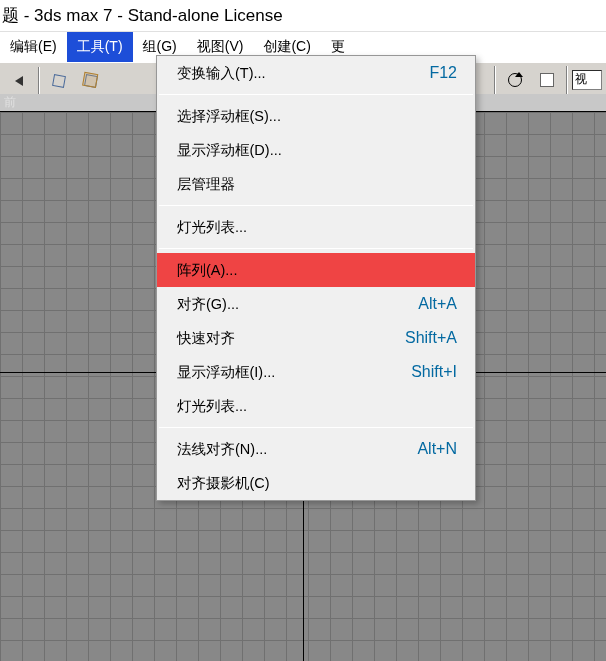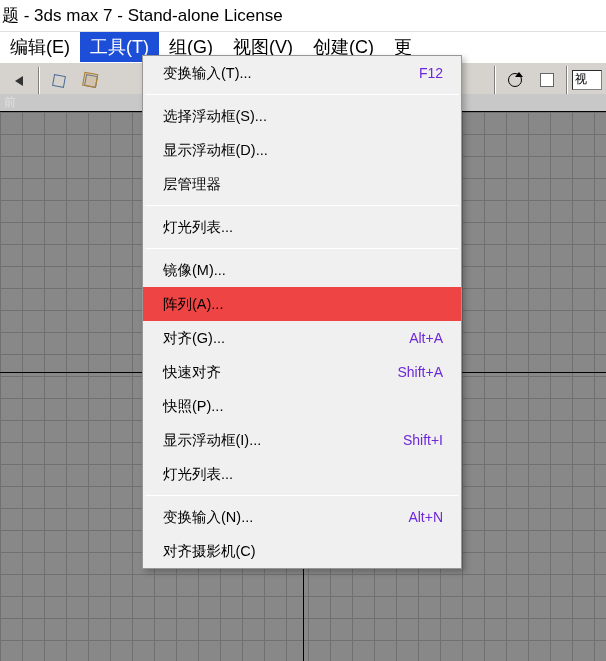--- a/index.html
+++ b/index.html
@@ -25,21 +25,21 @@
       display: flex;
       padding: 0;
       height: 30px;
       align-items: stretch;
     }
     .menu-item {
       padding: 5px 10px;
       cursor: pointer;
       display: flex;
       align-items: center;
-      font-size: 18px;
+      font-size: 14px;
     }
     .menu-item.active {
       background: #1d4ed8;
       color: #fff;
       text-align: center;
     }
     .toolbar-area {
       background: #d6d3ce;
       height: 38px;
       border-top: 1px solid #fff;
@@ -132,21 +132,21 @@
       position: absolute;
       right: 0;
       top: 2px;
       display: flex;
       align-items: center;
       gap: 2px;
       padding-right: 4px;
     }
     .dropdown-menu {
       position: absolute;
-      left: 142px;
+      left: 156px;
       top: 55px;
       width: 320px;
       background: #f0f0f0;
       border: 1px solid #979797;
       box-shadow: 3px 3px 6px rgba(0,0,0,0.25);
       z-index: 100;
     }
     .menu-row {
       height: 34px;
       padding: 0 18px 0 20px;
@@ -154,22 +154,22 @@
       align-items: center;
       justify-content: space-between;
       cursor: pointer;
       font-size: 14.5px;
       color: #000;
     }
     .menu-row.highlighted {
       background: #ef4444;
     }
     .menu-row .shortcut {
-      color: #6d28d9;
-      font-size: 14px;
+      color: #0369a1;
+      font-size: 16px;
     }
     .menu-sep {
       height: 1px;
       background: #d0d0d0;
       margin: 4px 2px;
       border-bottom: 1px solid #fff;
     }
     .icon-arrow-left {
       width: 0; height: 0;
       border-top: 5px solid transparent;
@@ -299,45 +299,39 @@
     <span>显示浮动框(D)...</span>
   </div>
   <div class="menu-row">
     <span>层管理器</span>
   </div>
   <div class="menu-sep"></div>
   <div class="menu-row">
     <span>灯光列表...</span>
   </div>
   <div class="menu-sep"></div>
-  <div class="menu-row">
-    <span>镜像(M)...</span>
-  </div>
   <div class="menu-row highlighted">
     <span>阵列(A)...</span>
   </div>
   <div class="menu-row">
     <span>对齐(G)...</span>
     <span class="shortcut">Alt+A</span>
   </div>
   <div class="menu-row">
     <span>快速对齐</span>
     <span class="shortcut">Shift+A</span>
   </div>
   <div class="menu-row">
-    <span>快照(P)...</span>
-  </div>
-  <div class="menu-row">
     <span>显示浮动框(I)...</span>
     <span class="shortcut">Shift+I</span>
   </div>
   <div class="menu-row">
     <span>灯光列表...</span>
   </div>
   <div class="menu-sep"></div>
   <div class="menu-row">
-    <span>变换输入(N)...</span>
+    <span>法线对齐(N)...</span>
     <span class="shortcut">Alt+N</span>
   </div>
   <div class="menu-row">
     <span>对齐摄影机(C)</span>
   </div>
 </div>
 
 </body></html>

